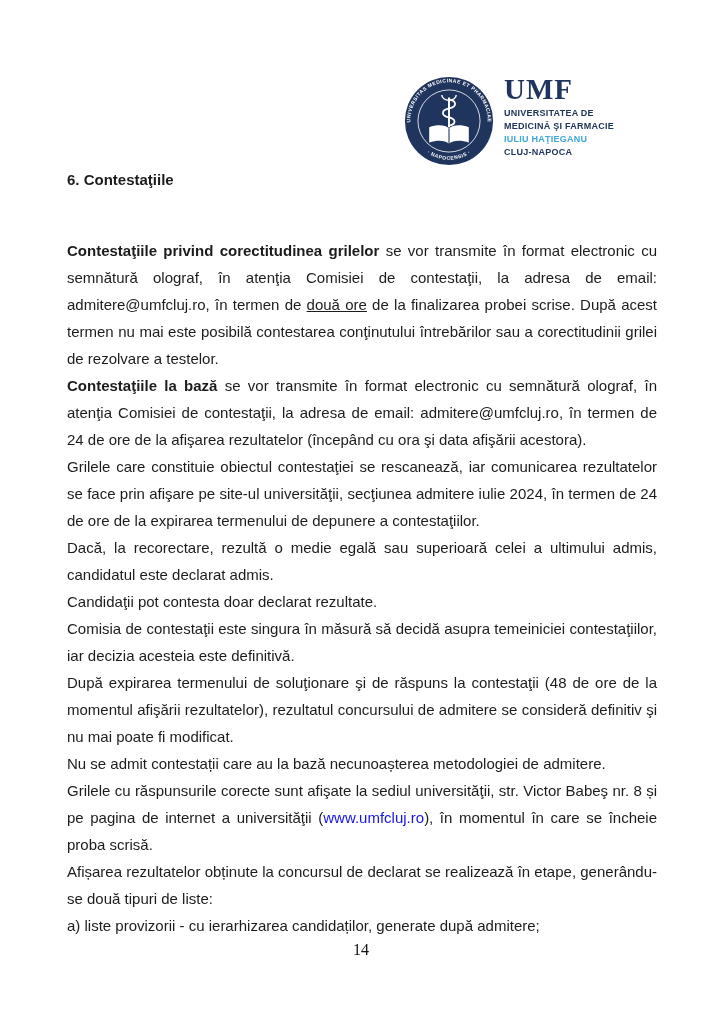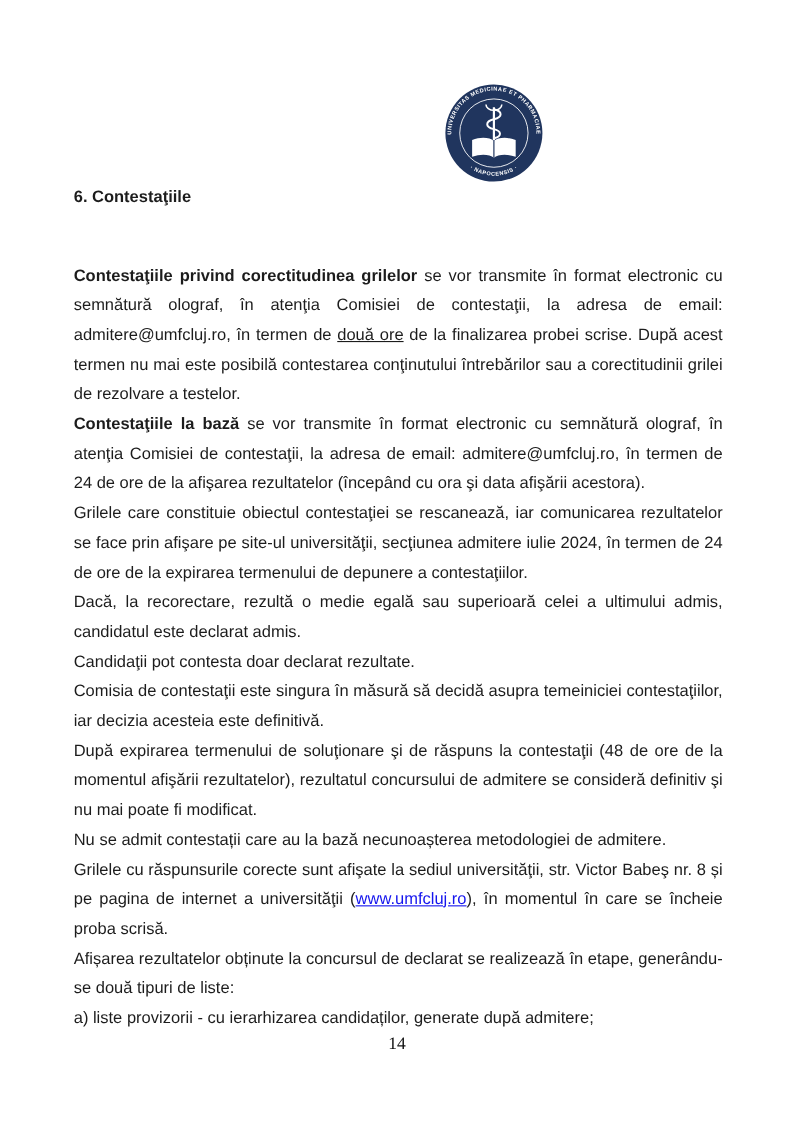--- a/index.html
+++ b/index.html
@@ -74,21 +74,20 @@
     margin: 0;
     font-size: 15px;
     line-height: 27px;
     text-align: justify;
     color: var(--text, #1c1c1c);
   }
   .lead-bold { font-weight: bold; }
   .bold-underline { font-weight: normal; text-decoration: underline; }
   a.doc-link {
     color: var(--linkblue, #1414ee);
-    text-decoration: underline;
     cursor: pointer;
   }
 
   .pagenum {
     position: absolute;
     left: 0;
     right: 0;
     top: 941px;
     text-align: center;
     font-family: "Liberation Serif", serif;
@@ -116,20 +115,27 @@
         <textPath href="#arcb" startOffset="50%">· NAPOCENSIS ·</textPath>
       </text>
       <g>
         <path d="M28,57 C37,53.5 46,54.5 50,58 C54,54.5 63,53.5 72,57 L72,74 C63,70.5 54,71.5 50,75 C46,71.5 37,70.5 28,74 Z" fill="#ffffff"></path>
         <path class="spine" d="M50,58 L50,75"></path>
         <line x1="50" y1="24" x2="50" y2="57" stroke="#ffffff" stroke-width="2.2"></line>
         <path d="M42,21 A8,6 0 0 0 58,21" fill="none" stroke="#ffffff" stroke-width="1.6"></path>
         <path d="M50,26 C59,28 59,34 50,36 C41,38 41,44 50,46 C58,48 58,53 51,55" fill="none" stroke="#ffffff" stroke-width="2"></path>
       </g>
     </svg>
+    <div class="logo-text">
+      <div class="umf-acronym">UMF</div>
+      <div class="uni-line">UNIVERSITATEA DE</div>
+      <div class="uni-line">MEDICINĂ ŞI FARMACIE</div>
+      <div class="uni-line accent">IULIU HAŢIEGANU</div>
+      <div class="uni-line">CLUJ-NAPOCA</div>
+    </div>
   </div>
 
   <div class="content">
 
     <p class="sec-heading h6">6. Contestaţiile</p>
 
     <p><span class="lead-bold">Contestaţiile privind corectitudinea grilelor</span><span> se vor transmite în format electronic cu semnătură olograf, în atenţia Comisiei de contestaţii, la adresa de email: admitere@umfcluj.ro, în termen de </span><span class="bold-underline">două ore</span><span> de la finalizarea probei scrise. După acest termen nu mai este posibilă contestarea conţinutului întrebărilor sau a corectitudinii grilei de rezolvare a testelor.</span></p>
 
     <p><span class="lead-bold">Contestaţiile la bază</span><span> se vor transmite în format electronic cu semnătură olograf, în atenţia Comisiei de contestaţii, la adresa de email: admitere@umfcluj.ro, în termen de 24 de ore de la afişarea rezultatelor (începând cu ora şi data afişării acestora).</span></p>
 

